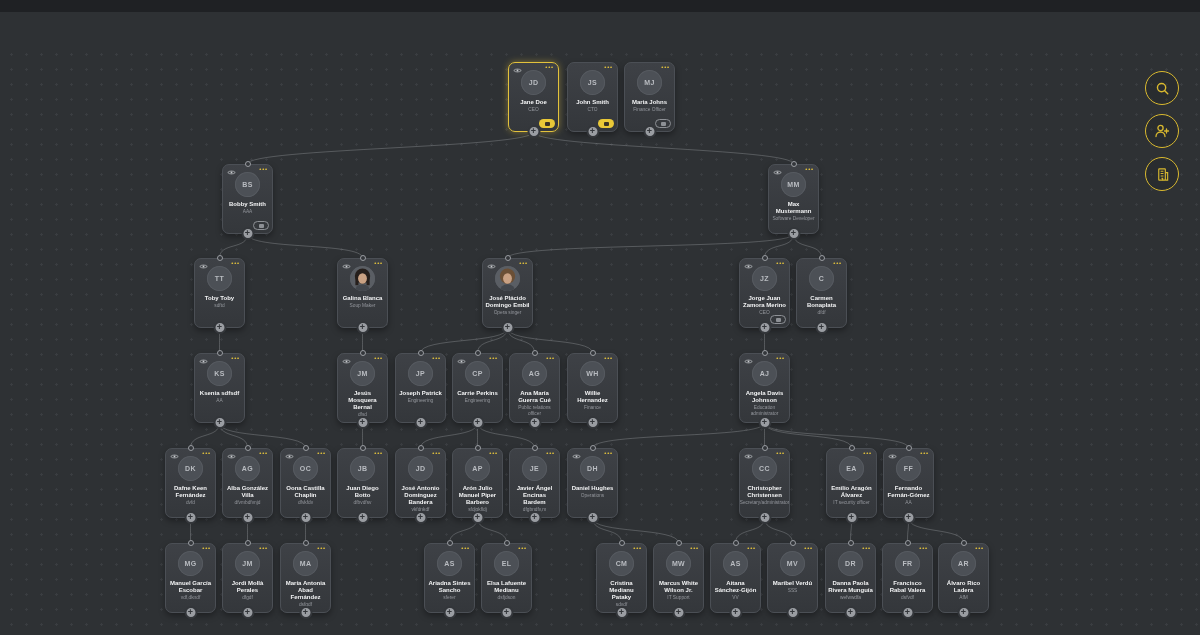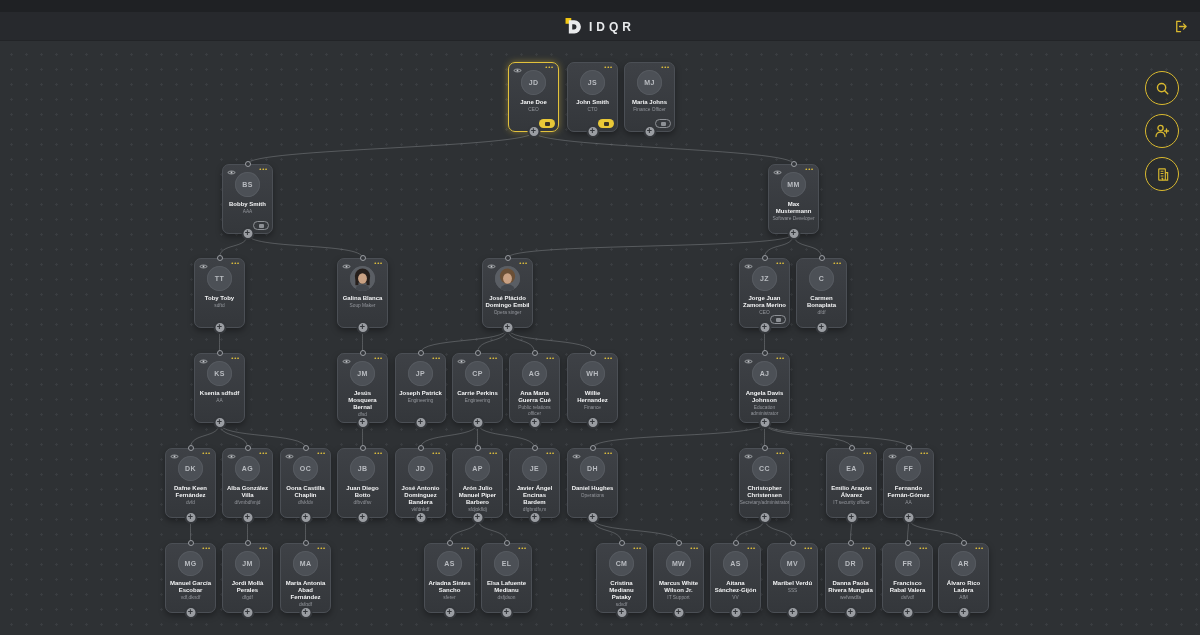--- a/index.html
+++ b/index.html
@@ -60,35 +60,20 @@
   .topnode { position:absolute; left:50%; top:-4px; transform:translateX(-50%); width:6px; height:6px;
              border-radius:50%; background:#33363a; border:1px solid #9a9da2; z-index:3; }
 </style>
 </head>
 <body>
 
 <div class="stage">
 
   <div class="topstrip"></div>
 
-  <div class="header">
-    <div class="logo">
-      <svg width="17" height="17" viewBox="0 0 16 16">
-        <rect x="0.5" y="0.5" width="5.4" height="5.4" fill="#f3c712"></rect>
-        <path fill-rule="evenodd" fill="#e9eaec" d="M3.6,2.6 h5.2 a6.2,6.2 0 0 1 0 12.4 h-5.2 z M6.8,6.4 h1.6 a2.4,2.4 0 0 1 0 4.8 h-1.6 z"></path>
-      </svg>
-      <span class="logo-text">IDQR</span>
-    </div>
-    <div class="logout">
-      <svg width="15" height="15" viewBox="0 0 16 16">
-        <path d="M8,2.5 H4 V13.5 H8" stroke="#d9b92f" stroke-width="1.4" fill="none" stroke-linecap="round"></path>
-        <path d="M7,8 H14 M11.2,5.2 L14,8 L11.2,10.8" stroke="#d9b92f" stroke-width="1.4" fill="none" stroke-linecap="round" stroke-linejoin="round"></path>
-      </svg>
-    </div>
-  </div>
 
   <div class="canvas"></div>
 
   <svg class="lines" id="lines">
       <path d="M533.5,132 C533.5,148 247.5,148 247.5,164"></path>
       <path d="M533.5,132 C533.5,148 793.5,148 793.5,164"></path>
       <path d="M247.5,234 C247.5,250 219.5,242 219.5,258"></path>
       <path d="M247.5,234 C247.5,250 362.5,242 362.5,258"></path>
       <path d="M793.5,234 C793.5,250 507.5,242 507.5,258"></path>
       <path d="M793.5,234 C793.5,250 764.5,242 764.5,258"></path>

